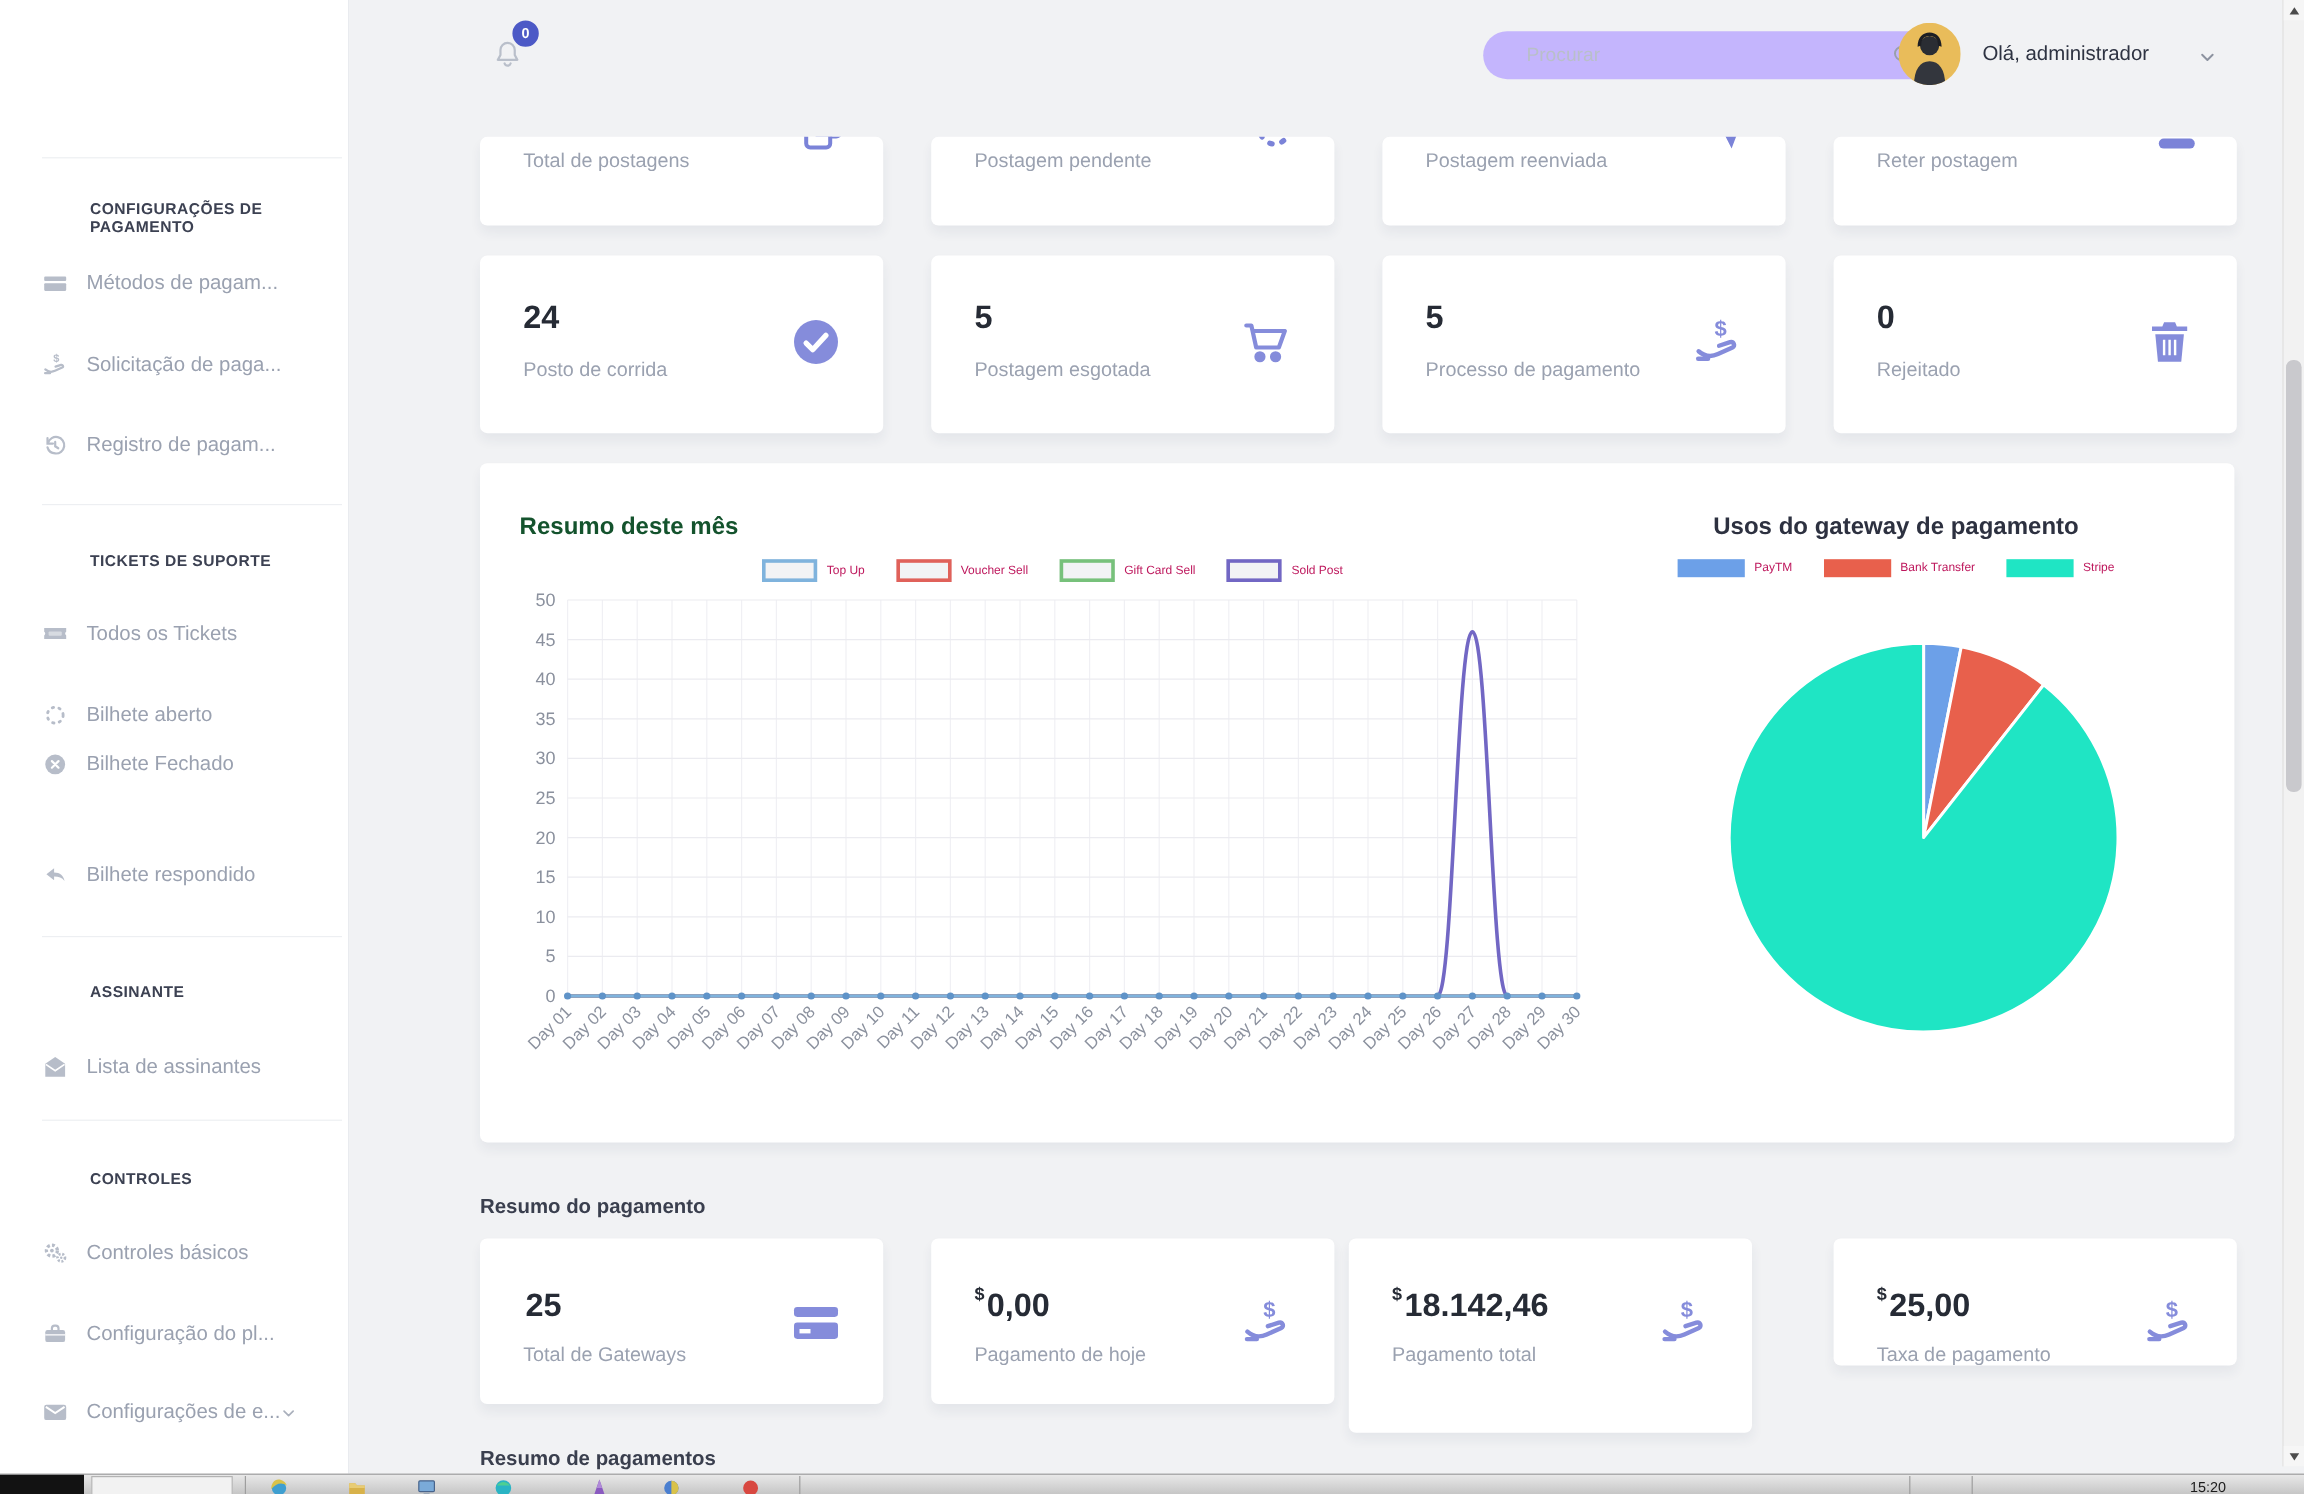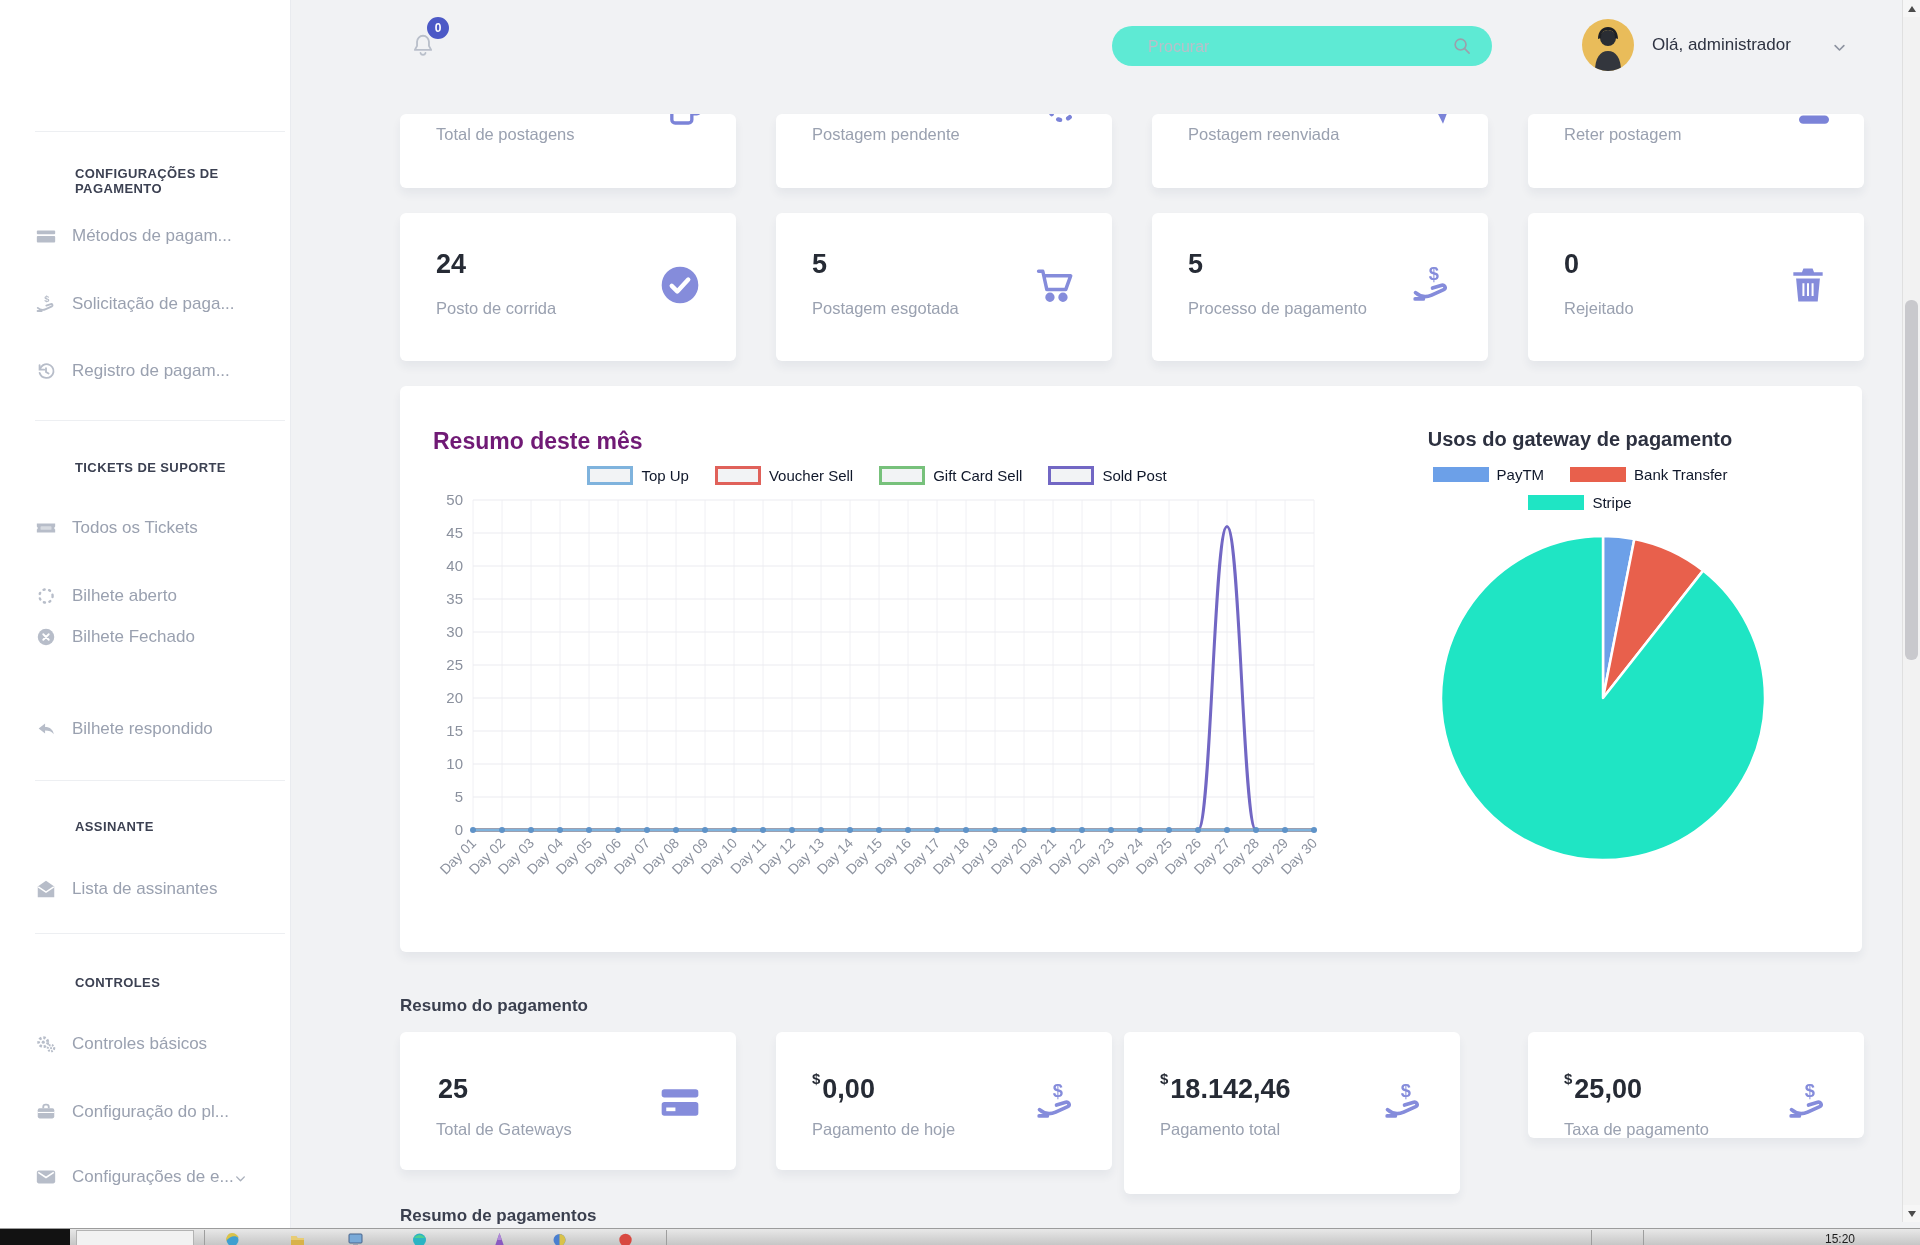--- a/index.html
+++ b/index.html
@@ -14,21 +14,21 @@
   .nav-ico svg{width:22px;height:22px;display:block;}
   .nav-label{margin-left:15px;font-size:17px;color:#9aa1b0;white-space:nowrap;}
   .nav-caret{position:absolute;right:28px;top:7px;width:13px;height:13px;color:#aab0bc;}
   .nav-caret svg{width:13px;height:13px;}
   
   .bell-btn{position:absolute;left:410px;top:32px;width:26px;height:26px;color:#b9bfca;cursor:pointer;}
   .bell-btn svg{width:26px;height:26px;}
   .badge{position:absolute;left:425px;top:15px;width:26px;height:26px;border-radius:50%;background:#4c59c6;
          color:#fff;font-size:12px;font-weight:bold;display:flex;align-items:center;justify-content:center;
          border:2px solid #f1f2f4;box-sizing:border-box;}
-  .search-wrap{position:absolute;left:1112px;top:26px;width:380px;height:40px;background:#5eead4;border-radius:20px;}
+  .search-wrap{position:absolute;left:1236px;top:26px;width:380px;height:40px;background:#c4b5fd;border-radius:20px;}
   .search-input{position:absolute;left:34px;top:0;width:290px;height:40px;border:none;outline:none;background:transparent;
                 font-size:16px;color:#4a4f5c;font-family:"Liberation Sans",sans-serif;}
   .search-input::placeholder{color:#b9bfc9;}
   .search-ico{position:absolute;right:20px;top:10px;width:20px;height:20px;color:#9aa0ab;cursor:pointer;}
   .search-ico svg{width:20px;height:20px;}
   .avatar{position:absolute;left:1582px;top:19px;width:52px;height:52px;border-radius:50%;overflow:hidden;cursor:pointer;}
   .greeting{position:absolute;left:1652px;top:35px;font-size:17px;color:#2e3342;cursor:pointer;}
   .user-caret{position:absolute;left:1832px;top:40px;width:15px;height:15px;color:#8d93a0;cursor:pointer;}
   .user-caret svg{width:15px;height:15px;}
   
@@ -39,26 +39,26 @@
   .cut-ico svg{width:40px;height:40px;}
   .stat{height:148px;}
   .stat-value{position:absolute;left:36px;top:36px;font-size:27px;font-weight:bold;color:#262b35;}
   .stat-label{position:absolute;left:36px;top:86px;font-size:16.5px;color:#9aa1b0;white-space:nowrap;}
   .stat-ico{position:absolute;right:34px;top:50px;width:44px;height:44px;color:#858cdb;}
   .stat-ico svg{width:44px;height:44px;}
   .cur{font-size:15px;font-weight:bold;vertical-align:14px;margin-right:2px;}
   
   .chart-card{position:absolute;left:400px;top:386px;width:1462px;height:566px;background:#fff;border-radius:6px;
               box-shadow:0 6px 10px rgba(40,45,90,.06);}
-  .chart-title{position:absolute;left:33px;top:42px;font-size:23px;font-weight:bold;color:#701a75;}
+  .chart-title{position:absolute;left:33px;top:42px;font-size:20px;font-weight:bold;color:#14532d;}
   .pie-title{position:absolute;left:960px;top:42px;width:440px;text-align:center;font-size:20px;font-weight:bold;color:#2d3140;}
   .line-legend{position:absolute;left:40px;top:80px;width:874px;display:flex;justify-content:center;gap:26px;}
   .legend-entry{display:flex;align-items:center;gap:8px;cursor:pointer;}
   .legend-box{width:40px;height:13px;background:#f2f3f5;border:3px solid #000;box-sizing:content-box;}
-  .legend-text{font-size:15px;color:#0f172a;}
+  .legend-text{font-size:10px;color:#be185d;}
   .pie-legend{position:absolute;left:980px;top:80px;width:400px;display:flex;flex-wrap:wrap;justify-content:center;
               column-gap:26px;row-gap:11px;}
   .pie-box{width:56px;height:15px;}
   #line-plot{position:absolute;left:10px;top:104px;}
   #pie-plot{position:absolute;left:1038px;top:147px;}
   
   .section-heading{position:absolute;left:400px;font-size:17px;font-weight:bold;color:#3a3f4e;}
   
   .scrollbar{position:absolute;right:0;top:0;width:17px;height:1222px;background:#f2f2f2;border-left:1px solid #e0e0e0;}
   .sb-arrow{position:absolute;left:0;width:17px;height:17px;background:#f6f6f6;display:flex;align-items:center;justify-content:center;cursor:pointer;}

